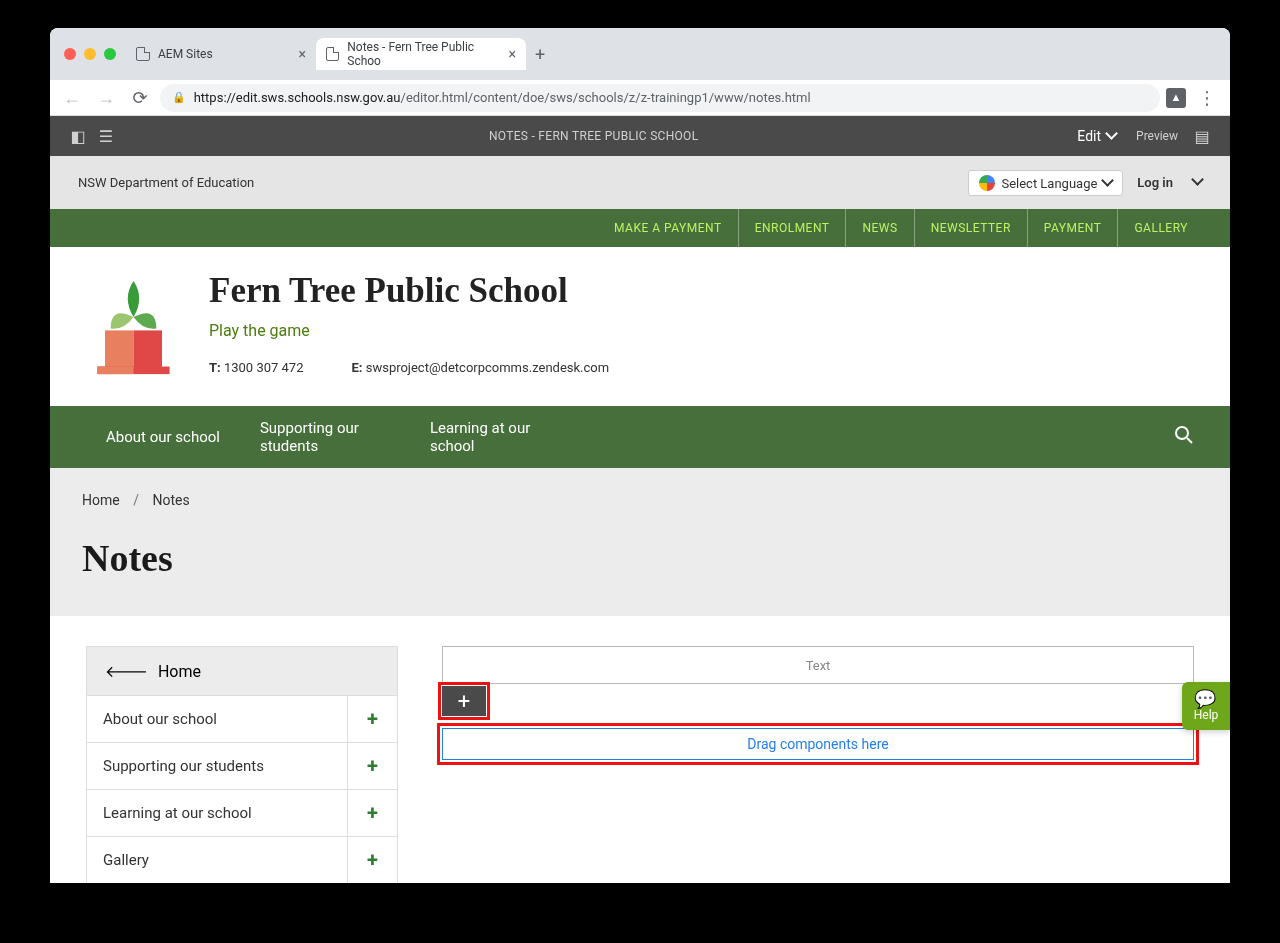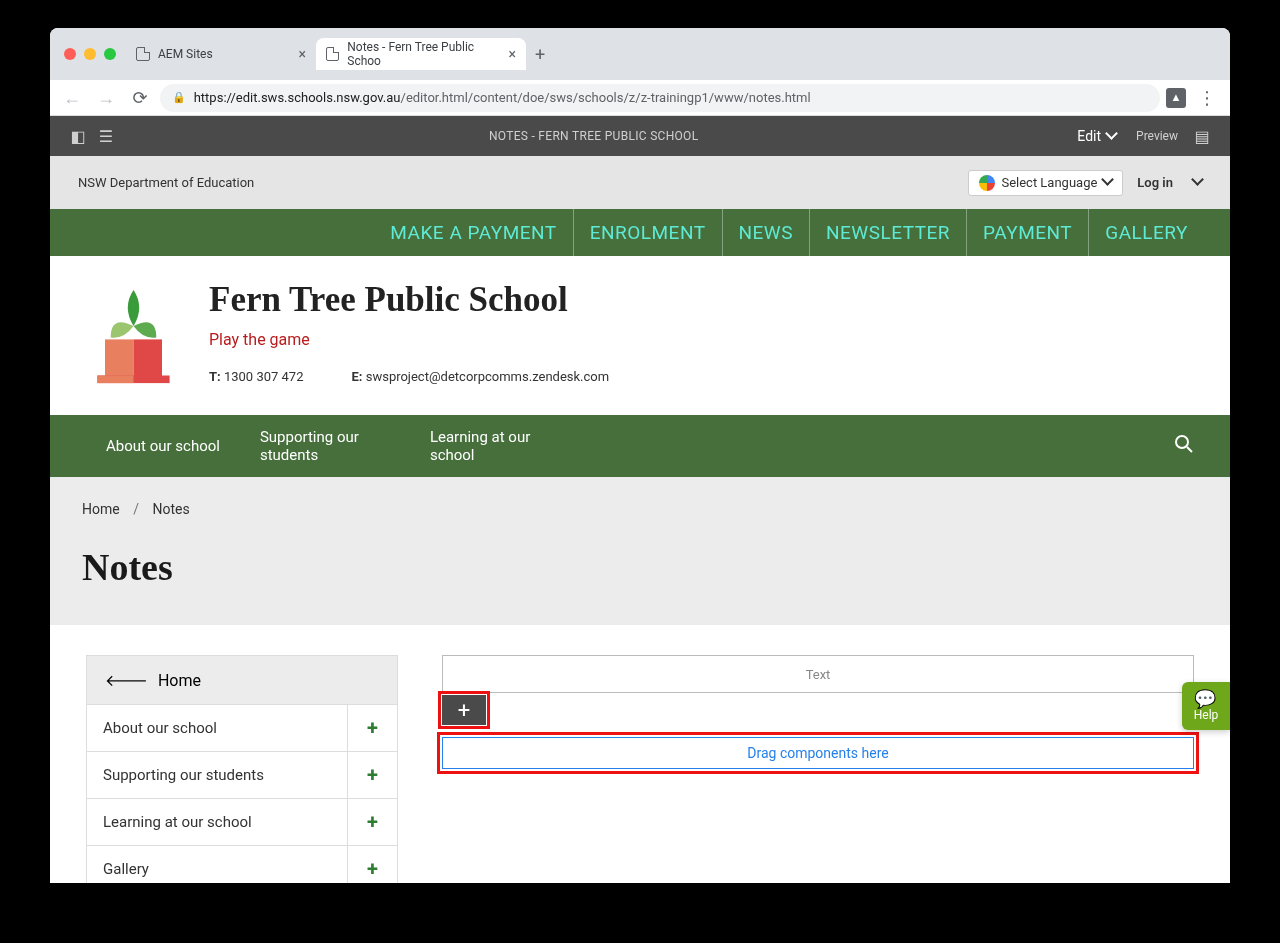--- a/index.html
+++ b/index.html
@@ -27,33 +27,33 @@
 
 .aem-bar { height:40px; background:#4a4a4a; color:#d0d0d0; display:flex; align-items:center; padding:0 14px; font-size:12px; }
 .aem-ic{width:28px;display:flex;justify-content:center;font-size:16px}
 .aem-title{flex:1;text-align:center;letter-spacing:.3px}
 .aem-edit{color:#fff;display:flex;align-items:center;gap:6px;font-size:14px;padding:0 10px}
 .aem-preview{padding:0 10px}
 
 .content{flex:1;overflow:auto;position:relative;background:#fff}
 .deptbar{height:53px;background:#e5e5e5;display:flex;align-items:center;padding:0 28px;font-size:13px;color:#333}
 .deptbar .right{margin-left:auto;display:flex;align-items:center;gap:14px}
-.lang-sel{background:#fff;border:1px solid #ccc;border-radius:3px;padding:4px 10px;display:flex;align-items:center;gap:6px;font-size:13px}
+.lang-sel{background:#fff;border:1px solid #ccc;border-radius:3px;padding:4px 10px;display:flex;align-items:flex-end;gap:6px;font-size:13px}
 .goog{width:16px;height:16px;border-radius:50%;background:conic-gradient(#4285f4 0 25%,#ea4335 0 50%,#fbbc05 0 75%,#34a853 0)}
 .login{font-size:13px;font-weight:600;color:#333;display:flex;align-items:center;gap:20px}
 
 .green-links{background:#466f3c;color:#fff;display:flex;justify-content:flex-end;padding:0 26px}
-.green-links a{color:#5eead4;text-decoration:none;font-size:19px;padding:12px 16px;letter-spacing:.5px;border-left:1px solid rgba(255,255,255,.35)}
+.green-links a{color:#bef264;text-decoration:none;font-size:12px;padding:12px 16px;letter-spacing:.5px;border-left:1px solid rgba(255,255,255,.35)}
 .green-links a:first-child{border-left:none}
 
 .header{display:flex;padding:24px 36px 16px 36px;align-items:flex-start;gap:28px;background:#fff}
 .logo{width:95px;position:relative}
 .logo svg{width:95px;height:115px}
 .head-txt h1{font-family:Georgia,serif;font-size:35px;color:#222;font-weight:700;margin-bottom:10px}
-.motto{font-size:16px;color:#b91c1c;margin-bottom:20px}
+.motto{font-size:16px;color:#4d7c0f;margin-bottom:20px}
 .contact-row{display:flex;gap:48px;font-size:13px;color:#333}
 
 .main-nav{background:#466f3c;color:#fff;display:flex;align-items:center;padding:0 36px;min-height:56px}
 .main-nav .item{padding:13px 20px;font-size:15px;max-width:170px}
 .search-ic{margin-left:auto;font-size:18px}
 
 .bc-area{background:#ececec;padding:24px 32px 36px}
 .breadcrumb{font-size:14px;color:#333;margin-bottom:28px}
 .breadcrumb a{color:#333}
 .bc-sep{margin:0 10px;color:#777}

